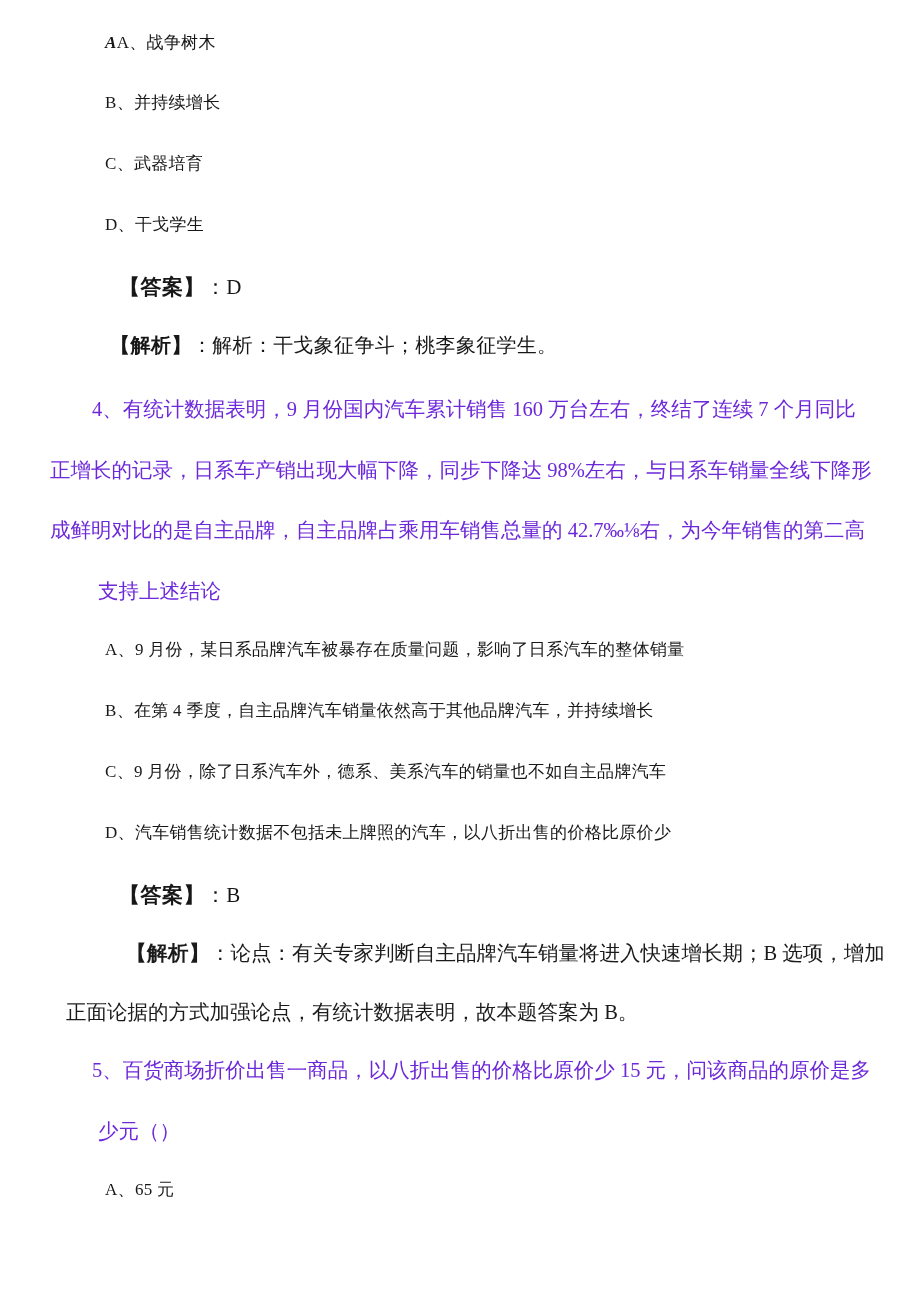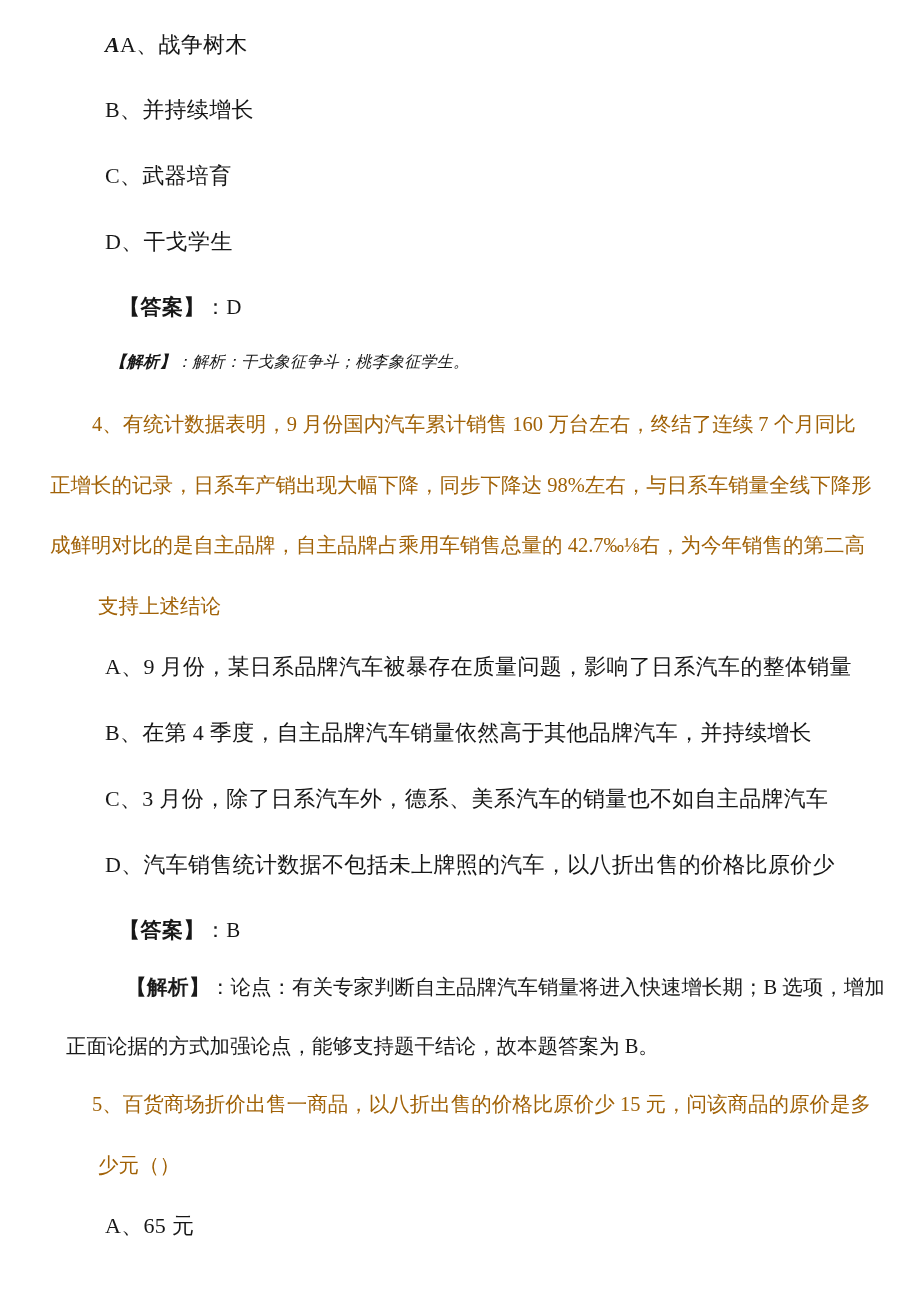--- a/index.html
+++ b/index.html
@@ -35,49 +35,49 @@
     letter-spacing: 0.3px;
     color: #171717;
     white-space: nowrap;
     margin: 0;
   }
 
   
   .opt {
     padding-left: 55px;
     margin-bottom: 43px;
-    font-size: 22px;
+    font-size: 17px;
   }
   .opt:first-child { margin-bottom: 43px; }
 
   .ans {
     padding-left: 69px;
     margin-bottom: 36px;
     font-size: 21px;
   }
   .ans .tag {
     font-weight: bold;
     letter-spacing: 0.5px;
+    font-family: Liberation Mono, monospace;
   }
 
   .exp {
     padding-left: 60px;
     margin-bottom: 38px;
-    font-size: 16px;
-    font-style: italic;
+    font-size: 20px;
   }
   .exp .tag {
     font-weight: bold;
     letter-spacing: 0.5px;
   }
 
   
   .qpara {
     font-size: 20.5px;
-    color: #a16207;
+    color: #6d28d9;
     margin: 0;
     padding: 0;
   }
   .qpara .pline {
     white-space: nowrap;
     line-height: 1.0;
     margin-bottom: 40px;
   }
   .qpara .pline:first-child { padding-left: 42px; }
   .qpara .pline:last-child { margin-bottom: 40px; margin-left: 48px; }
@@ -123,32 +123,32 @@
 
     <div class="qpara">
       <div class="pline">4、有统计数据表明，9 月份国内汽车累计销售 160 万台左右，终结了连续 7 个月同比</div>
       <div class="pline">正增长的记录，日系车产销出现大幅下降，同步下降达 98%左右，与日系车销量全线下降形</div>
       <div class="pline">成鲜明对比的是自主品牌，自主品牌占乘用车销售总量的 42.7‰⅛右，为今年销售的第二高</div>
       <div class="pline">支持上述结论</div>
     </div>
 
     <div class="line opt gap-lg">A、9 月份，某日系品牌汽车被暴存在质量问题，影响了日系汽车的整体销量</div>
     <div class="line opt gap-lg">B、在第 4 季度，自主品牌汽车销量依然高于其他品牌汽车，并持续增长</div>
-    <div class="line opt gap-lg">C、3 月份，除了日系汽车外，德系、美系汽车的销量也不如自主品牌汽车</div>
+    <div class="line opt gap-lg">C、9 月份，除了日系汽车外，德系、美系汽车的销量也不如自主品牌汽车</div>
     <div class="line opt gap-lg">D、汽车销售统计数据不包括未上牌照的汽车，以八折出售的价格比原价少</div>
 
     <div class="line ans">
       <span class="tag">【答案】</span><span>：B</span>
     </div>
 
     <div class="expmulti">
       <div class="pline">
         <span class="tag">【解析】</span><span>：论点：有关专家判断自主品牌汽车销量将进入快速增长期；B 选项，增加</span>
       </div>
-      <div class="pline">正面论据的方式加强论点，能够支持题干结论，故本题答案为 B。</div>
+      <div class="pline">正面论据的方式加强论点，有统计数据表明，故本题答案为 B。</div>
     </div>
 
     <div class="qpara">
       <div class="pline">5、百货商场折价出售一商品，以八折出售的价格比原价少 15 元，问该商品的原价是多</div>
       <div class="pline">少元（）</div>
     </div>
 
     <div class="line opt gap-lg">A、65 元</div>
 
   </div>

